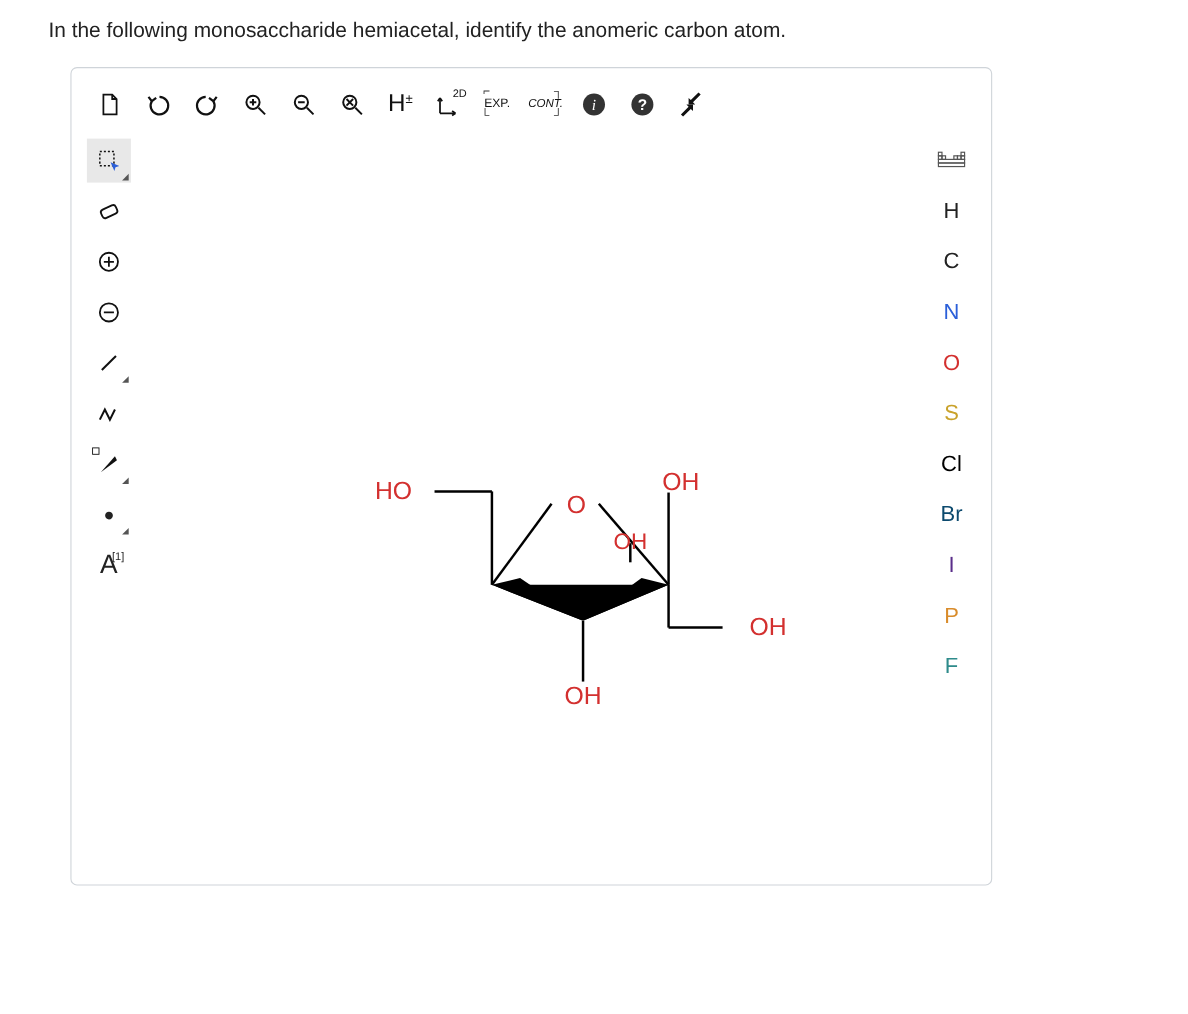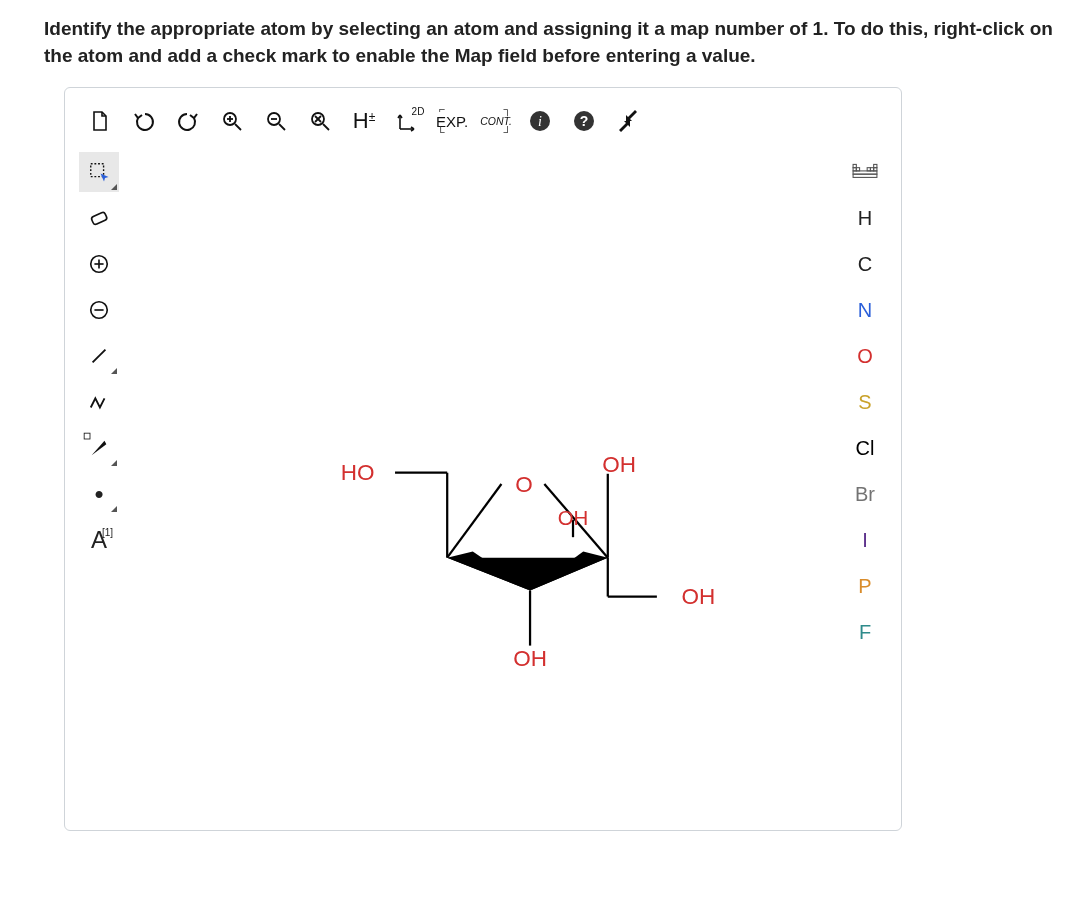--- a/index.html
+++ b/index.html
@@ -136,21 +136,21 @@
     color: #333;
     letter-spacing: -0.5px;
   }
   .periodic-icon rect { fill:none; stroke:#555; stroke-width:1;}
 </style>
 </head>
 <body>
 
 <div class="page">
   <div class="question">
-    <p class="bold">Identify the appropriate atom by selecting an atom and assigning it a map number of 1. To do this, right-click on the atom and add a check mark to enable the Map field before entering a value.</p>
+    <p>In the following monosaccharide hemiacetal, identify the anomeric carbon atom.</p>
   </div>
 
   <div class="editor-frame">
     <div class="editor">
 
       <div class="topbar">
         <div class="tbtn">
           <svg viewBox="0 0 24 24" fill="none" stroke="#111" stroke-width="1.6">
             <path d="M6 3h8l4 4v14H6z"></path>
               <path d="M14 3v4h4"></path>
@@ -199,21 +199,21 @@
           <svg viewBox="0 0 24 24" fill="none" stroke="#111" stroke-width="1.6">
             <line x1="4" y1="20" x2="4" y2="6"></line>
               <path d="M4 6l-2 3M4 6l2 3"></path>
             <line x1="4" y1="20" x2="18" y2="20"></line>
               <path d="M18 20l-3-2M18 20l-3 2"></path>
           </svg>
           <span style="font-size:10px;position:absolute;margin-left:20px;margin-top:-18px;">2D</span>
         </div>
         <div class="tbtn small-text">
           <span class="bracket" style="top:2px;left:8px;">⌐</span>
-          <span style="font-size:15px;text-align:center;">EXP.</span>
+          <span style="font-size:11px;text-align:center;">EXP.</span>
           <span class="bracket" style="bottom:2px;left:6px;">└</span>
         </div>
         <div class="tbtn small-text">
           <span class="bracket" style="top:2px;right:6px;">┐</span>
           <span style="font-size:10.5px;font-style:italic;">CONT.</span>
           <span class="bracket" style="bottom:2px;right:6px;">┘</span>
         </div>
         <div class="tbtn">
           <svg viewBox="0 0 24 24">
               <circle cx="12" cy="12" r="10" fill="#333"></circle>
@@ -305,21 +305,21 @@
             <rect x="1" y="7" width="22" height="3"></rect>
             <rect x="1" y="10" width="22" height="3"></rect>
           </svg>
         </div>
         <div class="rbtn">H</div>
         <div class="rbtn">C</div>
         <div class="rbtn blue">N</div>
         <div class="rbtn red">O</div>
         <div class="rbtn" style="color:#c9a22b;">S</div>
         <div class="rbtn green">Cl</div>
-        <div class="rbtn" style="color:#737373;">Br</div>
+        <div class="rbtn" style="color:#0c4a6e;">Br</div>
         <div class="rbtn" style="color:#5a2e8a;">I</div>
         <div class="rbtn orange">P</div>
         <div class="rbtn" style="color:#2e8b8b;">F</div>
       </div>
 
       <div class="canvas">
         <svg class="mol-svg" viewBox="0 0 700 640">
           <g stroke="#000" stroke-width="2.2" fill="none">
 
             <polygon points="315,392 472,392 396,424" fill="#000" stroke="none"></polygon>

